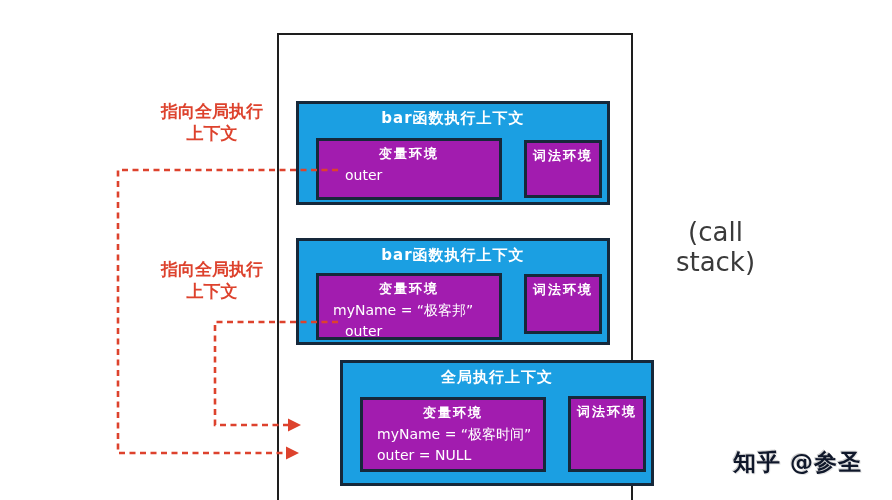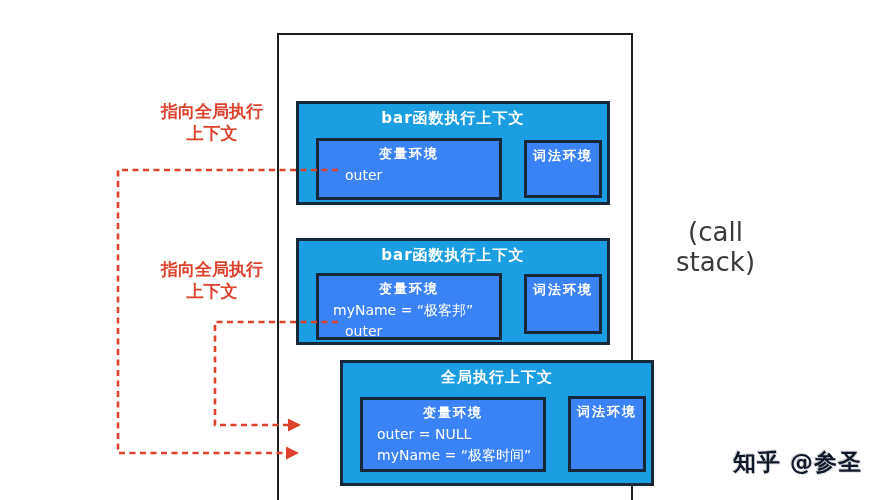--- a/index.html
+++ b/index.html
@@ -41,21 +41,21 @@
     top: 5px; left: 0; right: 0;
     text-align: center;
     color: #ffffff;
     font-size: 15px;
     font-weight: bold;
     letter-spacing: 1px;
   }
 
   .env-box {
     position: absolute;
-    background: #3b82f6;
+    background: #a21caf;
     border: 3px solid #16283a;
   }
   .var-env { left: 17px;  width: 186px; }
   .lex-env { left: 225px; width: 78px; }
 
   .frame-bar    .var-env { top: 34px; height: 62px; }
   .frame-bar    .lex-env { top: 36px; height: 58px; }
   .frame-foo    .var-env { top: 32px; height: 67px; }
   .frame-foo    .lex-env { top: 33px; height: 60px; }
   .frame-global .var-env { top: 34px; height: 75px; }
@@ -159,22 +159,22 @@
     <div class="env-box lex-env">
       <div class="env-title">词法环境</div>
     </div>
   </div>
 
   <div class="frame frame-global">
     <div class="frame-title">全局执行上下文</div>
     <div class="env-box var-env">
       <div class="env-title">变量环境</div>
       <div class="env-entries">
+        <div class="entry">myName = “极客时间”</div>
         <div class="entry">outer = NULL</div>
-        <div class="entry">myName = “极客时间”</div>
       </div>
     </div>
     <div class="env-box lex-env">
       <div class="env-title">词法环境</div>
     </div>
   </div>
 
   <svg id="arrows-svg" viewBox="0 0 892 500" xmlns="http://www.w3.org/2000/svg">
 
     <polyline points="338,170 118,170 118,453 286,453" fill="none" stroke="#dd422d" stroke-width="2.6" stroke-dasharray="6 4.5"></polyline>

